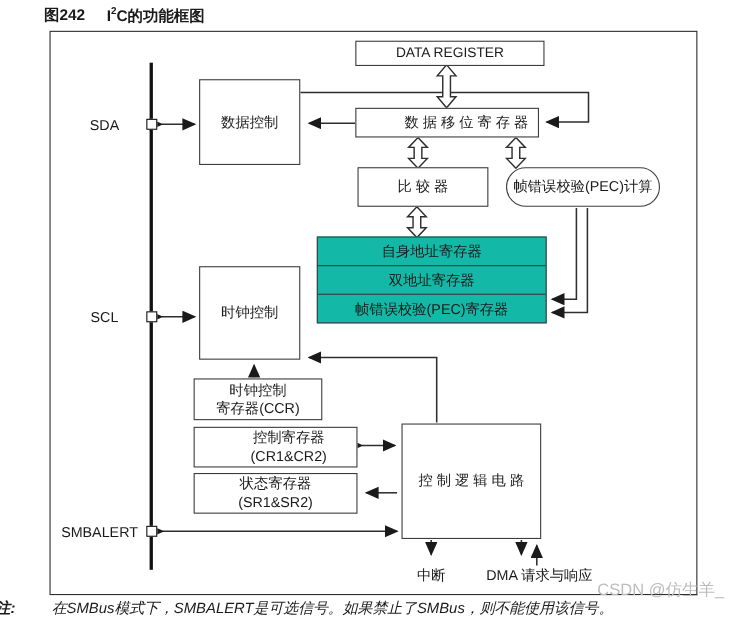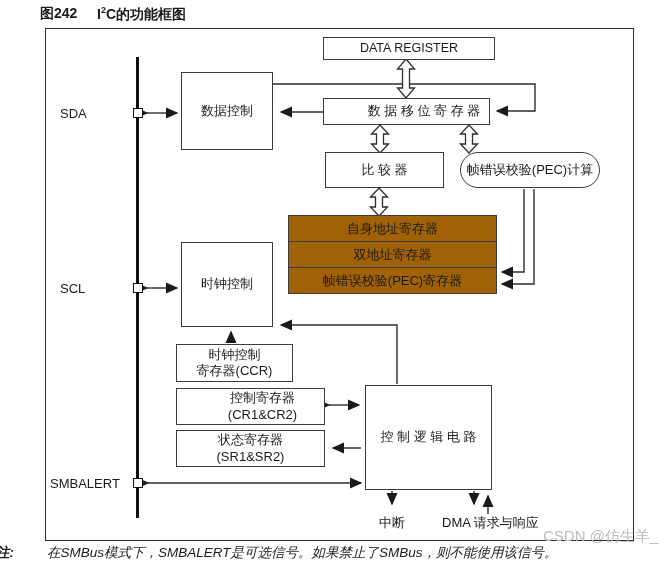--- a/index.html
+++ b/index.html
@@ -13,27 +13,27 @@
   .title sup { font-size: 9px; }
   .frame {
     position: absolute; left: 45px; top: 28px; width: 589px; height: 513px;
     border: 1.4px solid #2e2e2e; background: transparent;
   }
   .bus { position: absolute; left: 136px; top: 57px; width: 3px; height: 461px; background: #111; }
   .pin {
     position: absolute; width: 10px; height: 10px;
     background: #fff; border: 1.4px solid #111;
   }
-  .pin-label { position: absolute; font-size: 13px; white-space: nowrap; text-align: left; }
+  .pin-label { position: absolute; font-size: 13px; white-space: nowrap; text-align: center; }
   .box {
     position: absolute; border: 1.4px solid #3c3c3c; background: #fff;
     display: flex; align-items: center; justify-content: center;
     font-size: 13px; text-align: center; line-height: 1.25; white-space: nowrap;
   }
-  .stack { position: absolute; border: 1.4px solid #3c3c3c; background: #a16207; display: flex; flex-direction: column; }
+  .stack { position: absolute; border: 1.4px solid #3c3c3c; background: #14b8a6; display: flex; flex-direction: column; }
   .stack .row {
     flex: 1; display: flex; align-items: center; justify-content: center;
     font-size: 13px; white-space: nowrap;
   }
   .stack .row + .row { border-top: 1.4px solid #3c3c3c; }
   .two-line { flex-direction: column; }
   svg.overlay { position: absolute; left: 0; top: 0; }
   .out-label { position: absolute; font-size: 13px; white-space: nowrap; }
   .note { position: absolute; top: 544px; font-size: 13.5px; font-style: italic; white-space: nowrap; }
   .note-prefix { font-weight: bold; }

